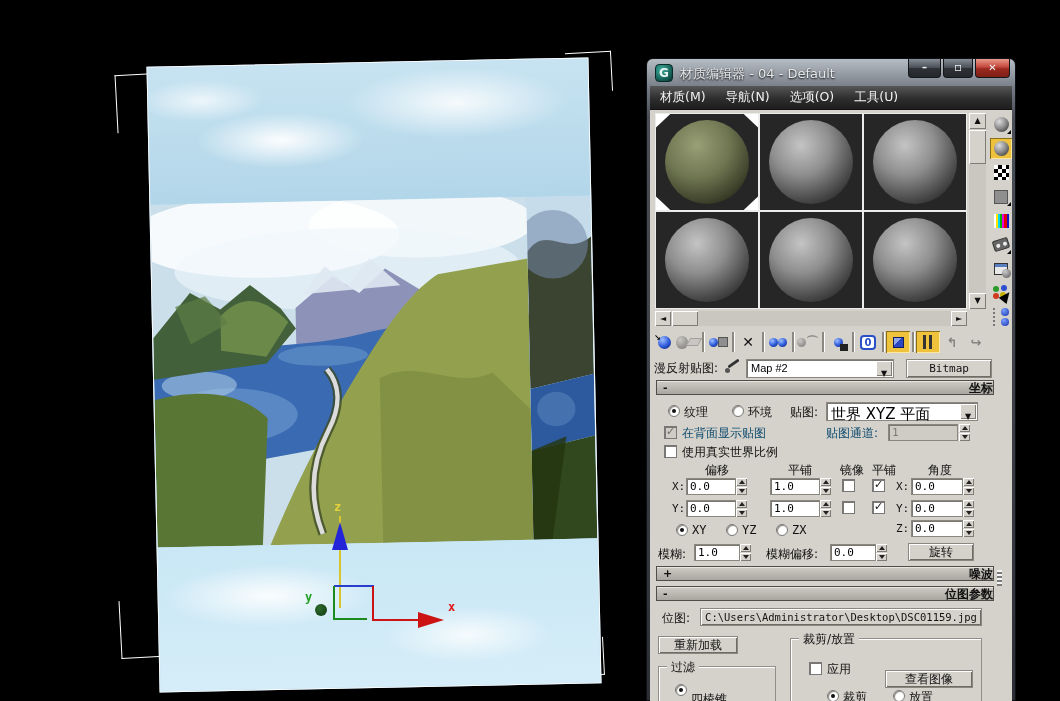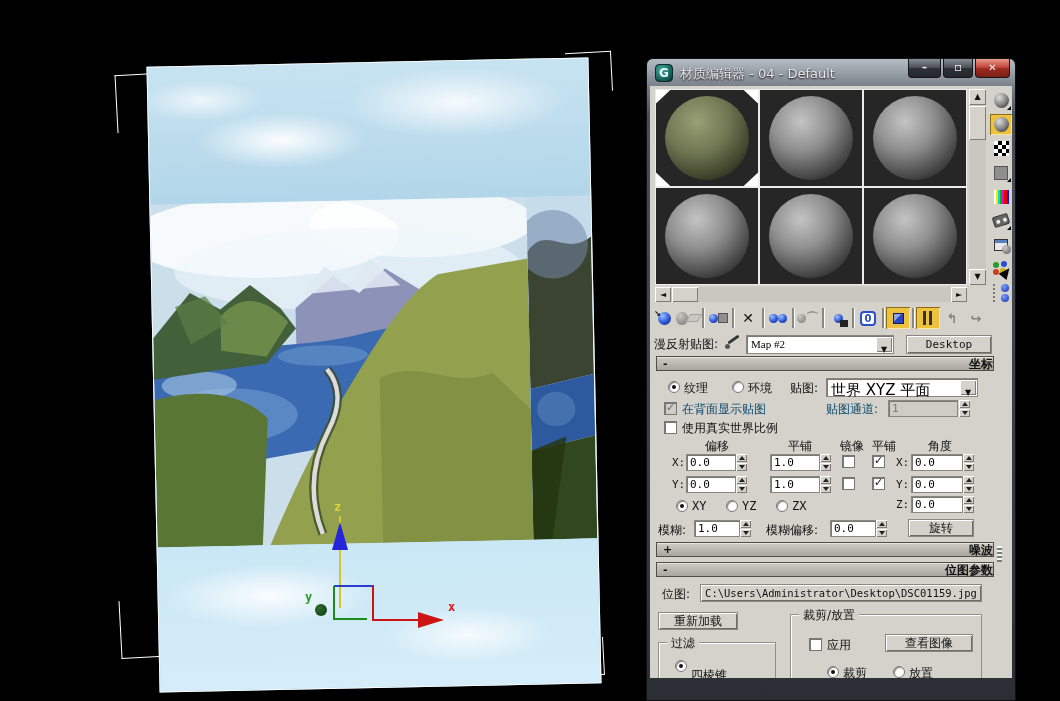--- a/index.html
+++ b/index.html
@@ -141,21 +141,21 @@
   .b-disk { position:absolute; right:2px; bottom:2px; width:8px; height:7px; background:#222; }
   .b-plane { width:12px; height:8px; background:#bbb; border:1px solid #666; transform:skewX(-30deg); }
 
   
   .diffrow { position:absolute; left:4px; top:248px; height:20px; display:flex; align-items:center; }
   .diffrow .lab { font-size:12px; color:#111; }
   .eyedrop { position:relative; width:20px; height:18px; margin:0 2px 0 6px; }
   .eyedrop::before { content:""; position:absolute; left:3px; top:3px; width:13px; height:3px; background:#333; border-radius:2px; transform:rotate(-35deg); }
   .eyedrop::after { content:""; position:absolute; left:1px; top:9px; width:5px; height:5px; background:#555; border-radius:50%; }
   .combo { position:relative; height:19px; background:#fff; box-shadow:inset 1px 1px 0 #7b7873, inset -1px -1px 0 #fff; border:1px solid #8a877f; }
-  .combo .val { position:absolute; left:4px; top:2px; font-family:Liberation Serif, serif; font-size:11px; color:#000; white-space:nowrap; }
+  .combo .val { position:absolute; left:4px; top:2px; font-family:Liberation Sans, sans-serif; font-size:11px; color:#000; white-space:nowrap; }
   .combo .drop { position:absolute; right:1px; top:1px; bottom:1px; width:16px; background:#d5d2cb;
                  box-shadow:inset 1px 1px 0 #fff, inset -1px -1px 0 #7f7c76; text-align:center; }
   .combo .drop::after { content:"▼"; font-size:8px; color:#111; line-height:16px; }
   .push { background:#d5d2cb; box-shadow:inset 1px 1px 0 #fff, inset -1px -1px 0 #6f6c66; border:1px solid #8a877f;
           font-size:12px; color:#111; text-align:center; }
   .mono { font-family:"DejaVu Sans Mono", monospace; }
 
   
   .rollhead { position:absolute; left:6px; width:338px; height:15px; background:linear-gradient(180deg,#cfccc5,#a9a69f);
               border:1px solid #4f4d48; box-shadow:inset 0 1px 0 #e8e5de; }
@@ -248,20 +248,26 @@
   </div>
 
   <div class="window">
     <div class="titlebar">
       <div class="app-icon">G</div>
       <div class="title-text">材质编辑器 - 04 - Default</div>
       <div class="winbtn btn-min"></div>
       <div class="winbtn btn-max"></div>
       <div class="winbtn btn-close"></div>
     </div>
+    <div class="menubar">
+      <span>材质(M)</span>
+      <span>导航(N)</span>
+      <span>选项(O)</span>
+      <span>工具(U)</span>
+    </div>
 
     <div class="client">
 
       <div class="palette">
         <div class="slot selected">
             <div class="slot-inner">
               <div class="sphere olive"></div>
             </div>
           </div>
         <div class="slot">
@@ -394,21 +400,21 @@
           </div>
       </div>
 
       <div class="diffrow">
         <span class="lab">漫反射贴图:</span>
         <div class="eyedrop"></div>
         <div class="combo" style="width:148px;">
           <span class="val">Map #2</span>
           <span class="drop"></span>
         </div>
-        <div class="push mono" style="width:86px;height:19px;line-height:18px;margin-left:12px;font-size:11px;">Desktop</div>
+        <div class="push mono" style="width:86px;height:19px;line-height:18px;margin-left:12px;font-size:11px;">Bitmap</div>
       </div>
 
       <div class="rollhead" style="top:270px;">
         <span class="sign">-</span>
         <span class="rtitle">坐标</span>
       </div>
 
       <span class="radio on abs" style="left:18px;top:295px;"></span>
       <span class="lbl abs" style="left:34px;top:294px;">纹理</span>
       <span class="radio abs" style="left:82px;top:295px;"></span>
@@ -517,21 +523,21 @@
 
       <span class="lbl abs" style="left:12px;top:500px;">位图:</span>
       <div class="push mono abs" style="left:50px;top:498px;width:282px;height:18px;line-height:17px;font-size:10.5px;white-space:nowrap;overflow:hidden;">C:\Users\Administrator\Desktop\DSC01159.jpg</div>
 
       <div class="push abs" style="left:8px;top:526px;width:80px;height:18px;line-height:17px;">重新加载</div>
 
       <div class="grpbox" style="left:140px;top:528px;width:192px;height:90px;">
         <span class="gtitle">裁剪/放置</span>
         <span class="cb abs" style="left:18px;top:23px;"></span>
         <span class="lbl abs" style="left:36px;top:22px;">应用</span>
-        <div class="push abs" style="left:94px;top:19px;width:88px;height:18px;line-height:17px;">查看图像</div>
+        <div class="push abs" style="left:94px;top:31px;width:88px;height:18px;line-height:17px;">查看图像</div>
         <span class="radio on abs" style="left:36px;top:51px;"></span>
         <span class="lbl abs" style="left:52px;top:50px;">裁剪</span>
         <span class="radio abs" style="left:102px;top:51px;"></span>
         <span class="lbl abs" style="left:118px;top:50px;">放置</span>
 
       </div>
 
       <div class="grpbox" style="left:8px;top:556px;width:118px;height:62px;">
         <span class="gtitle">过滤</span>
         <span class="radio on abs" style="left:16px;top:17px;"></span>

